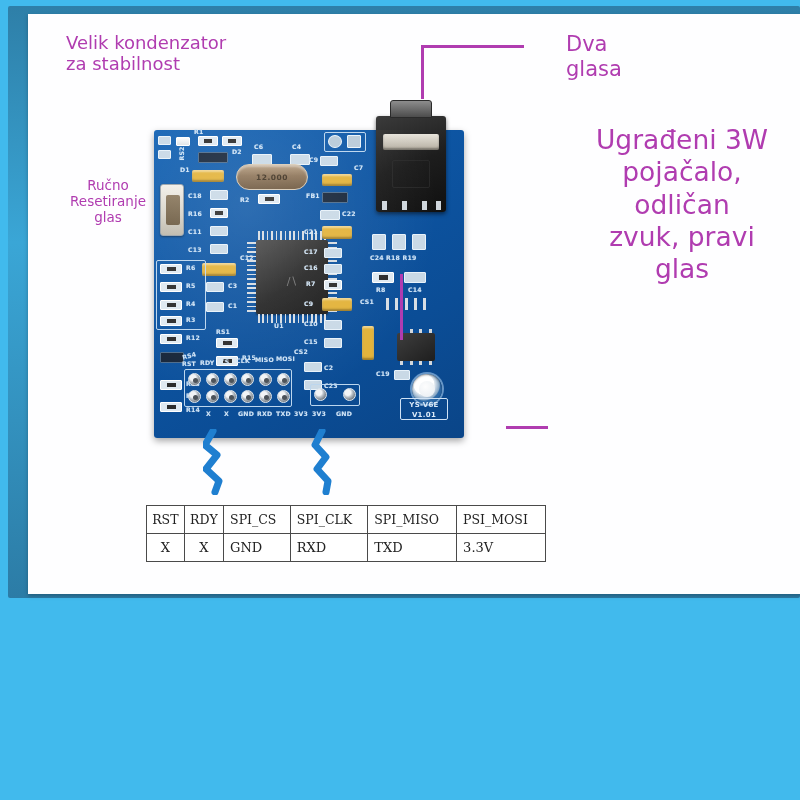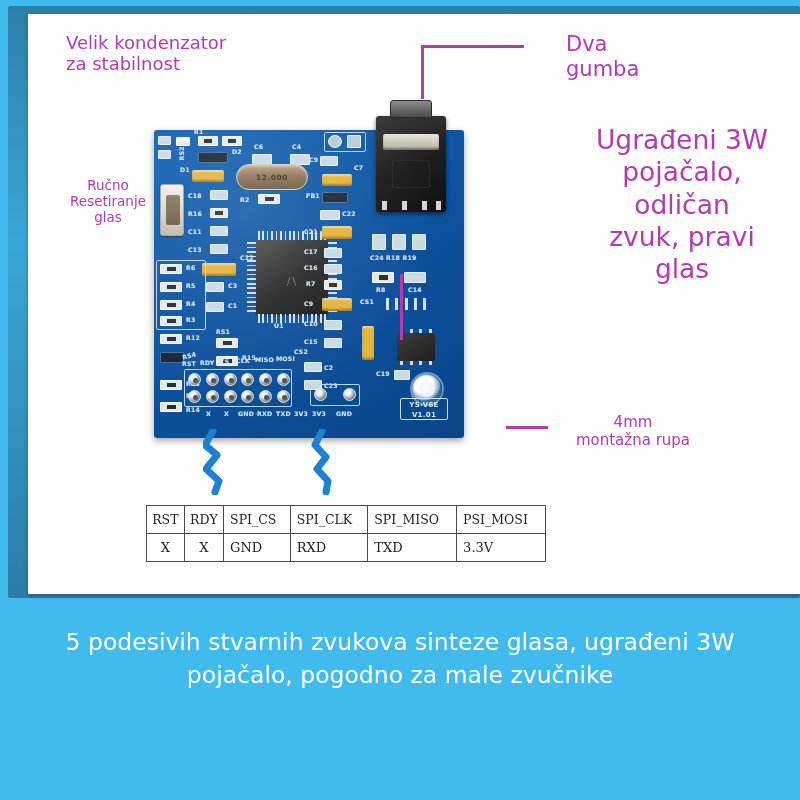--- a/index.html
+++ b/index.html
@@ -535,28 +535,26 @@
         <div class="silk" style="left:158px; top:280px;">3V3</div>
         <div class="silk" style="left:182px; top:280px;">GND</div>
       </div>
 
       <div class="anno anno-cap">Velik kondenzator
 za stabilnost</div>
       <div class="anno anno-reset">Ručno
 Resetiranje
 glas</div>
       <div class="anno anno-dva">Dva
-gumba</div>
+glasa</div>
       <div class="anno anno-amp">Ugrađeni 3W
 pojačalo,
 odličan
 zvuk, pravi
 glas</div>
-      <div class="anno anno-hole">4mm
-montažna rupa</div>
 
       <div class="lead" style="left:393px; top:31px; width:103px; height:3px;"></div>
       <div class="lead" style="left:393px; top:31px; width:3px; height:54px;"></div>
 
       <div class="lead" style="left:372px; top:260px; width:3px; height:66px;"></div>
       <div class="lead" style="left:372px; top:423px; width:0px; height:0px;"></div>
       <div class="lead" style="left:478px; top:412px; width:42px; height:3px;"></div>
 
       <svg class="zig" style="left:175px; top:415px;" width="60" height="66" viewBox="0 0 60 66">
         <path d="M10 2 L2 16 L14 26 L3 40 L16 52 L12 63" stroke="#1f7fd0" stroke-width="7" fill="none" stroke-linecap="round" stroke-linejoin="round"></path>
@@ -582,18 +580,14 @@
           <td class="l">RXD</td>
           <td class="l">TXD</td>
           <td class="l">3.3V</td>
         </tr>
       </tbody>
         </table>
 
     </div>
   </div>
 
-  <div class="banner">
-    <div class="banner-text">5 podesivih stvarnih zvukova sinteze glasa, ugrađeni
-3W pojačalo, pogodno za male zvučnike</div>
-  </div>
 
 </div>
 
 </body></html>

